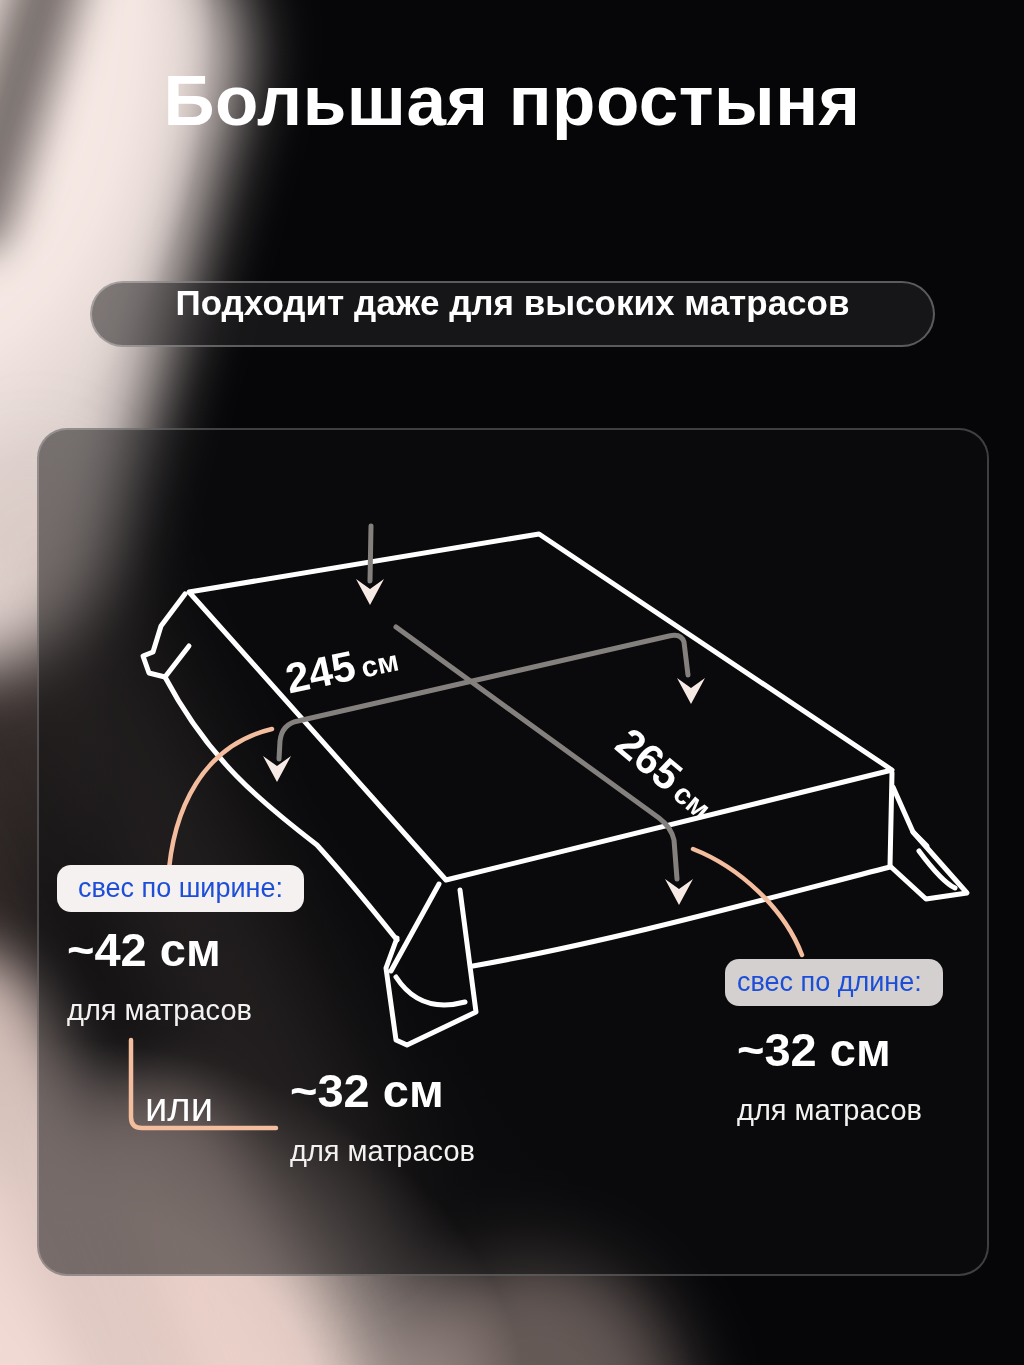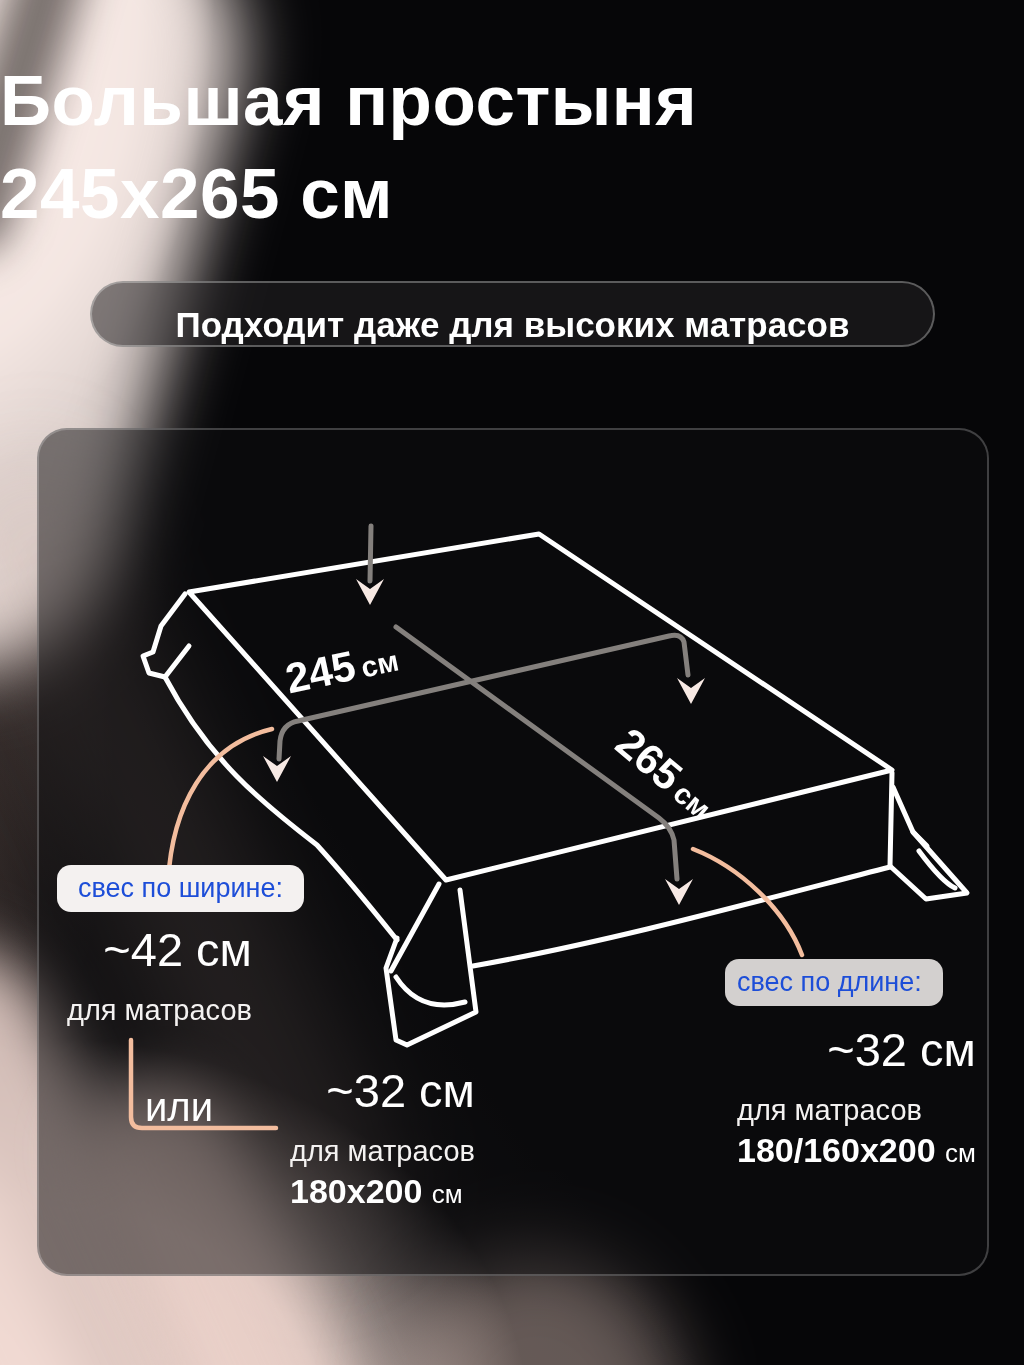--- a/index.html
+++ b/index.html
@@ -17,44 +17,44 @@
   .st{position:absolute;border-radius:200px;}
   .w1{left:-150px;top:-120px;width:330px;height:800px;transform:rotate(15deg);background:rgba(247,234,230,.9);filter:blur(34px);}
   .d3{left:-20px;top:-80px;width:70px;height:340px;transform:rotate(17deg);background:rgba(15,9,8,.55);filter:blur(20px);}
   .s1{left:-80px;top:920px;width:250px;height:780px;transform:rotate(-24deg);background:rgba(242,219,212,.85);filter:blur(30px);}
   .s2{left:180px;top:1060px;width:150px;height:620px;transform:rotate(-24deg);background:rgba(238,211,203,.72);filter:blur(30px);}
   .s5{left:400px;top:1250px;width:280px;height:300px;transform:rotate(-24deg);background:rgba(232,204,196,.4);filter:blur(36px);}
   .d1{left:55px;top:960px;width:100px;height:720px;transform:rotate(-24deg);background:rgba(22,13,11,.55);filter:blur(26px);}
   .s4{left:100px;top:430px;width:150px;height:860px;transform:rotate(-24deg);background:rgba(190,165,155,.22);filter:blur(44px);}
 
   
-  .title{position:absolute;left:0;right:0;top:54px;text-align:left;color:#fff;
+  .title{position:absolute;left:0;right:0;top:54px;text-align:center;color:#fff;
          font-weight:700;font-size:71px;line-height:93px;letter-spacing:.5px;}
   .badge{position:absolute;left:90px;top:281px;width:845px;height:66px;border-radius:33px;
          background:rgba(36,34,36,.55);border:2px solid rgba(255,255,255,.3);
-         display:flex;align-items:flex-end;justify-content:center;color:#fff;
+         display:flex;align-items:flex-start;justify-content:center;color:#fff;
          font-size:35px;font-weight:600;box-sizing:border-box;}
 
   
   .panel{position:absolute;left:37px;top:428px;width:952px;height:848px;border-radius:30px;
          background:rgba(14,13,15,.5);border:2px solid rgba(255,255,255,.22);box-sizing:border-box;}
   .panel svg{position:absolute;left:0;top:0;width:100%;height:100%;}
 
   .dim{position:absolute;color:#fff;font-weight:700;white-space:nowrap;}
   .dim-num{font-size:42px;}
   .dim-unit{font-size:29px;margin-left:6px;}
   .dim-w{left:246px;top:214px;transform:rotate(-12deg);}
   .dim-l{left:583px;top:283px;transform:rotate(40deg);transform-origin:0 50%;}
 
   .pill{position:absolute;font-size:27px;color:#1d4ed8;padding:8px 21px;border-radius:14px;white-space:nowrap;}
   .pill-w{left:18px;top:435px;background:#f4f1f0;}
   .pill-l{left:686px;top:529px;background:#d3d0cf;padding-left:12px;}
 
   .col{position:absolute;color:#fff;}
-  .val{font-size:47px;font-weight:400;line-height:1.04;text-align:right;}
+  .val{font-size:47px;font-weight:700;line-height:1.04;}
   .desc{font-size:29px;margin-top:19px;color:#f4f2f1;}
   .size{margin-top:4px;font-size:34px;font-weight:700;}
   .un{font-size:26px;font-weight:400;}
   .col-42{left:28px;top:496px;}
   .col-32a{left:251px;top:637px;}
   .col-32b{left:698px;top:596px;}
   .or{position:absolute;left:106px;top:655px;font-size:40px;color:#fff;}
 </style>
 </head>
 <body>
@@ -66,21 +66,20 @@
     <div class="st d3"></div>
     <div class="st s4"></div>
     <div class="st d1"></div>
     <div class="st s1"></div>
     <div class="st s2"></div>
     <div class="st s5"></div>
   </div>
 
   <header class="title">
     <div>Большая простыня</div>
-    <div>245х265 см</div>
   </header>
 
   <div class="badge">
     <span>Подходит даже для высоких матрасов</span>
   </div>
 
   <section class="panel">
 
     <svg viewBox="0 0 948 844" preserveAspectRatio="none">
 
@@ -132,33 +131,25 @@
     <div class="col col-42">
       <div class="val">~42 см</div>
       <div class="desc">для матрасов</div>
     </div>
 
     <div class="or">или</div>
 
     <div class="col col-32a">
       <div class="val">~32 см</div>
       <div class="desc">для матрасов</div>
-      <div class="size">
-        <span>180х200</span>
-        <span class="un">см</span>
-      </div>
     </div>
 
     <div class="pill pill-l">
       <span>свес по длине:</span>
     </div>
 
     <div class="col col-32b">
       <div class="val">~32 см</div>
       <div class="desc">для матрасов</div>
-      <div class="size">
-        <span>180/160х200</span>
-        <span class="un">см</span>
-      </div>
     </div>
 
   </section>
 </div>
 
 </body></html>

